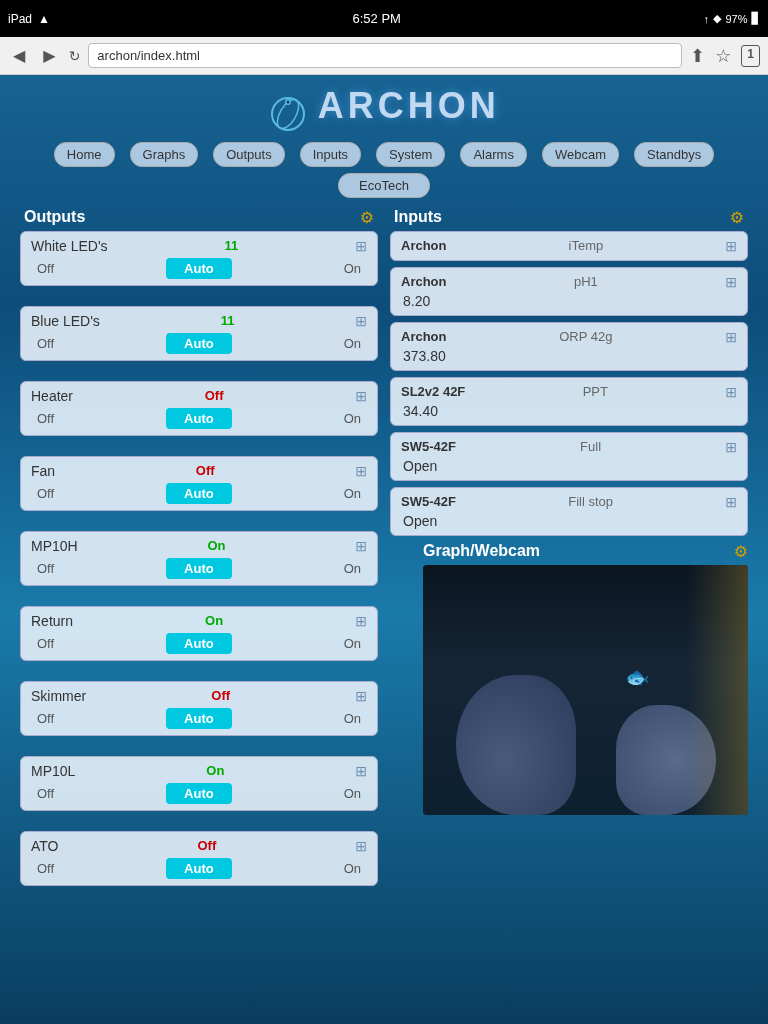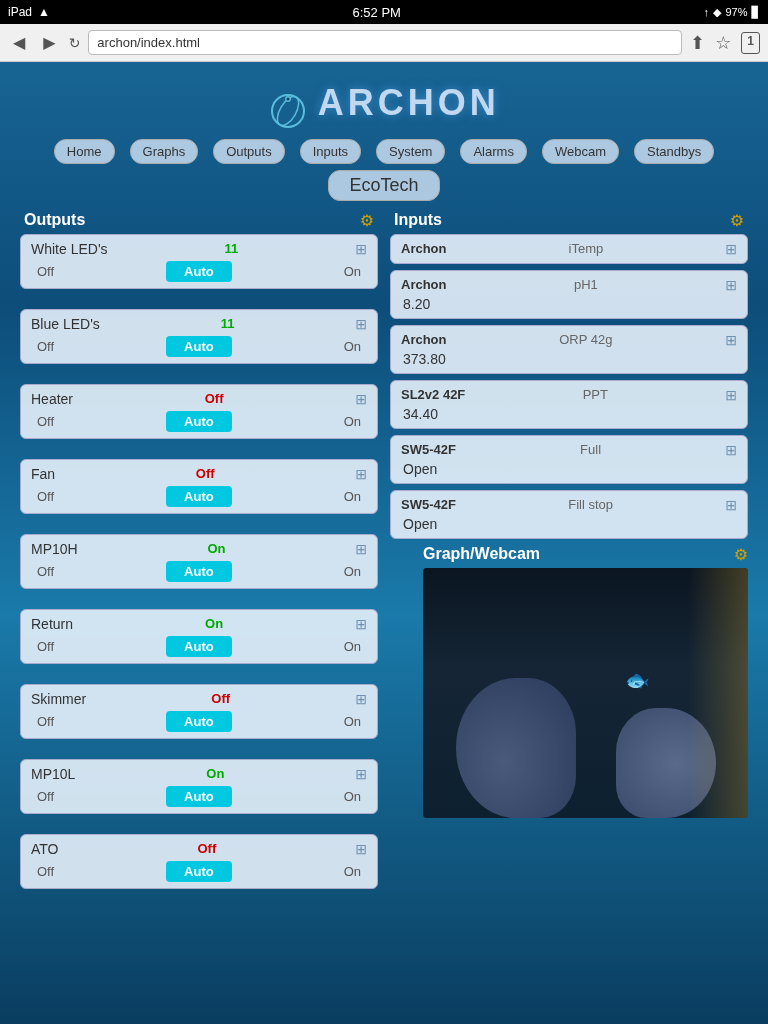--- a/index.html
+++ b/index.html
@@ -14,21 +14,21 @@
 
     
     .status-bar {
       background: #000;
       color: #fff;
       font-size: 12px;
       display: flex;
       justify-content: space-between;
       align-items: center;
       padding: 2px 8px;
-      height: 24px;
+      height: 37px;
     }
     .status-bar-left { display: flex; align-items: center; gap: 6px; }
     .status-bar-center { font-size: 13px; font-weight: 500; }
     .status-bar-right { display: flex; align-items: center; gap: 4px; font-size: 11px; }
 
     
     .browser-chrome {
       background: #f0f0f0;
       padding: 6px 8px;
       display: flex;
@@ -69,21 +69,21 @@
     .tab-count {
       border: 1.5px solid #555;
       border-radius: 3px;
       padding: 1px 5px;
       font-size: 12px;
       font-weight: bold;
     }
 
     
     .content {
-      padding: 10px 20px;
+      padding: 0 20px;
     }
 
     
     .logo-area {
       text-align: center;
       padding: 10px 0 8px;
       position: relative;
     }
     .logo-text {
       font-size: 36px;
@@ -115,21 +115,21 @@
       padding: 4px 12px;
       font-size: 13px;
       color: #333;
       cursor: pointer;
     }
     .nav-btn-ecotech {
       background: rgba(200,220,240,0.85);
       border: 1px solid #aaa;
       border-radius: 12px;
       padding: 4px 20px;
-      font-size: 18px;
+      font-size: 13px;
       color: #333;
       cursor: pointer;
       display: block;
       margin: 0 auto 10px;
     }
 
     
     .main-grid {
       display: flex;
       gap: 12px;

